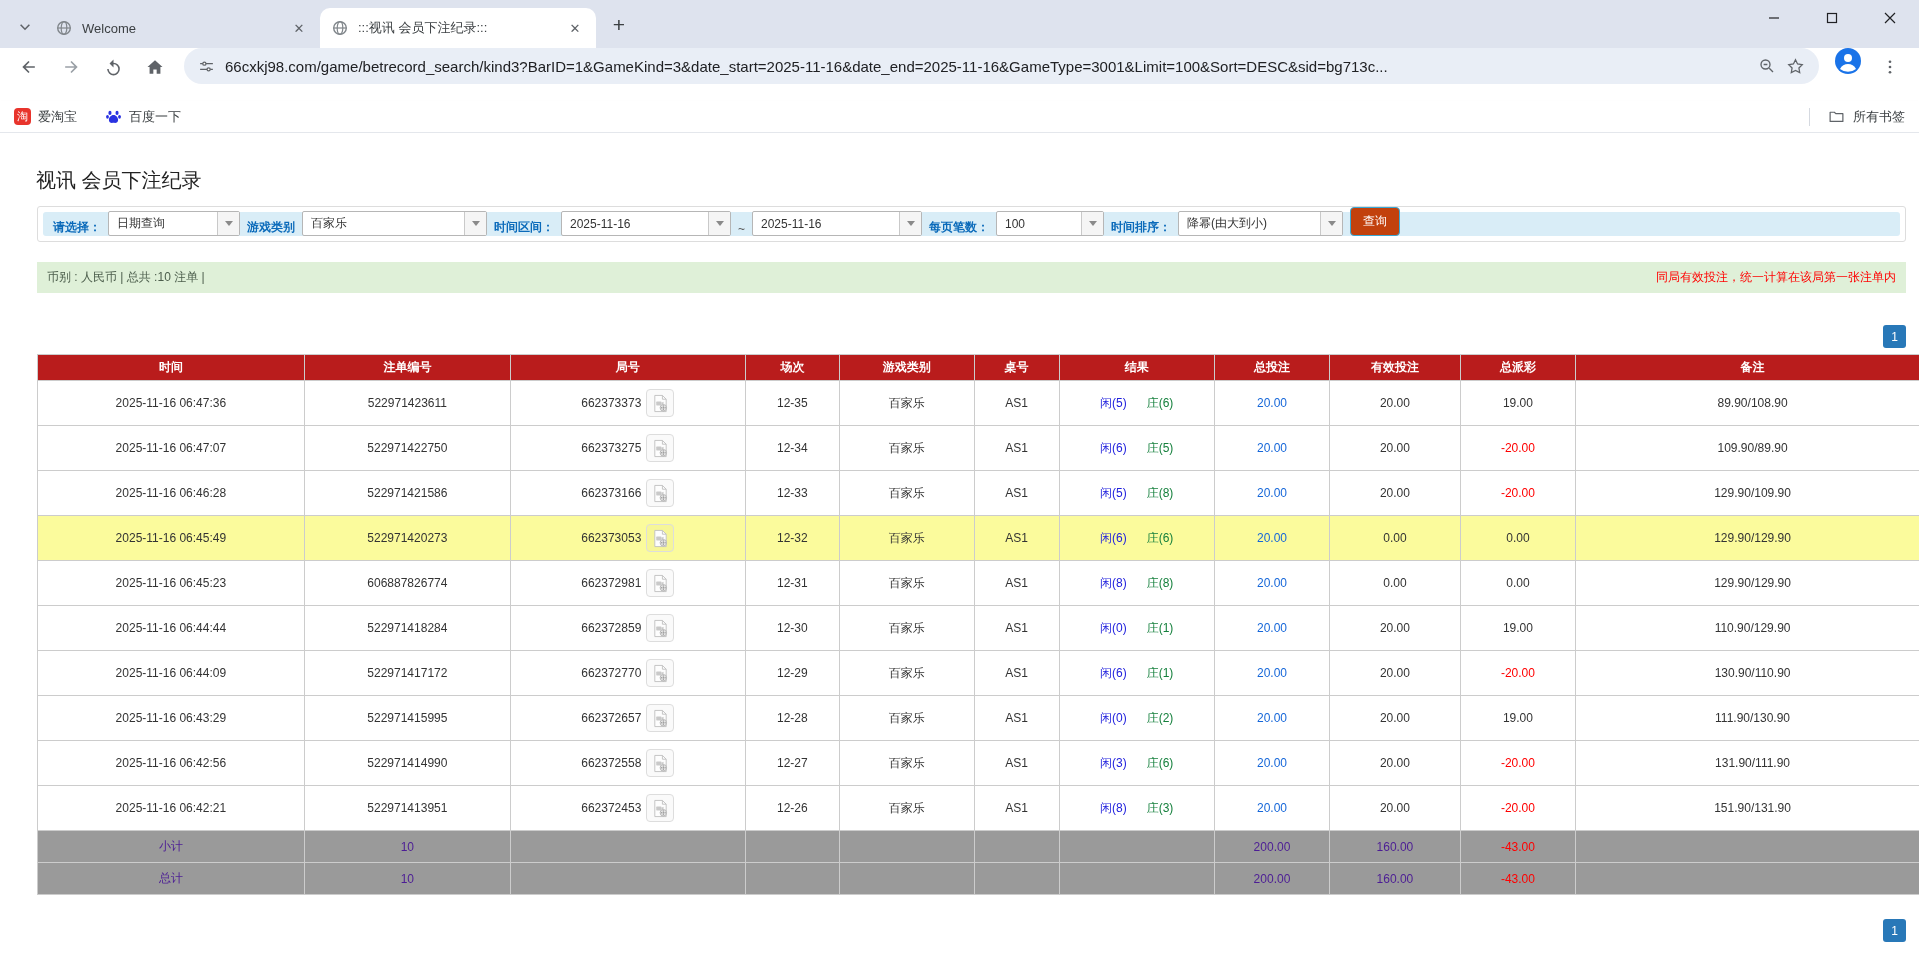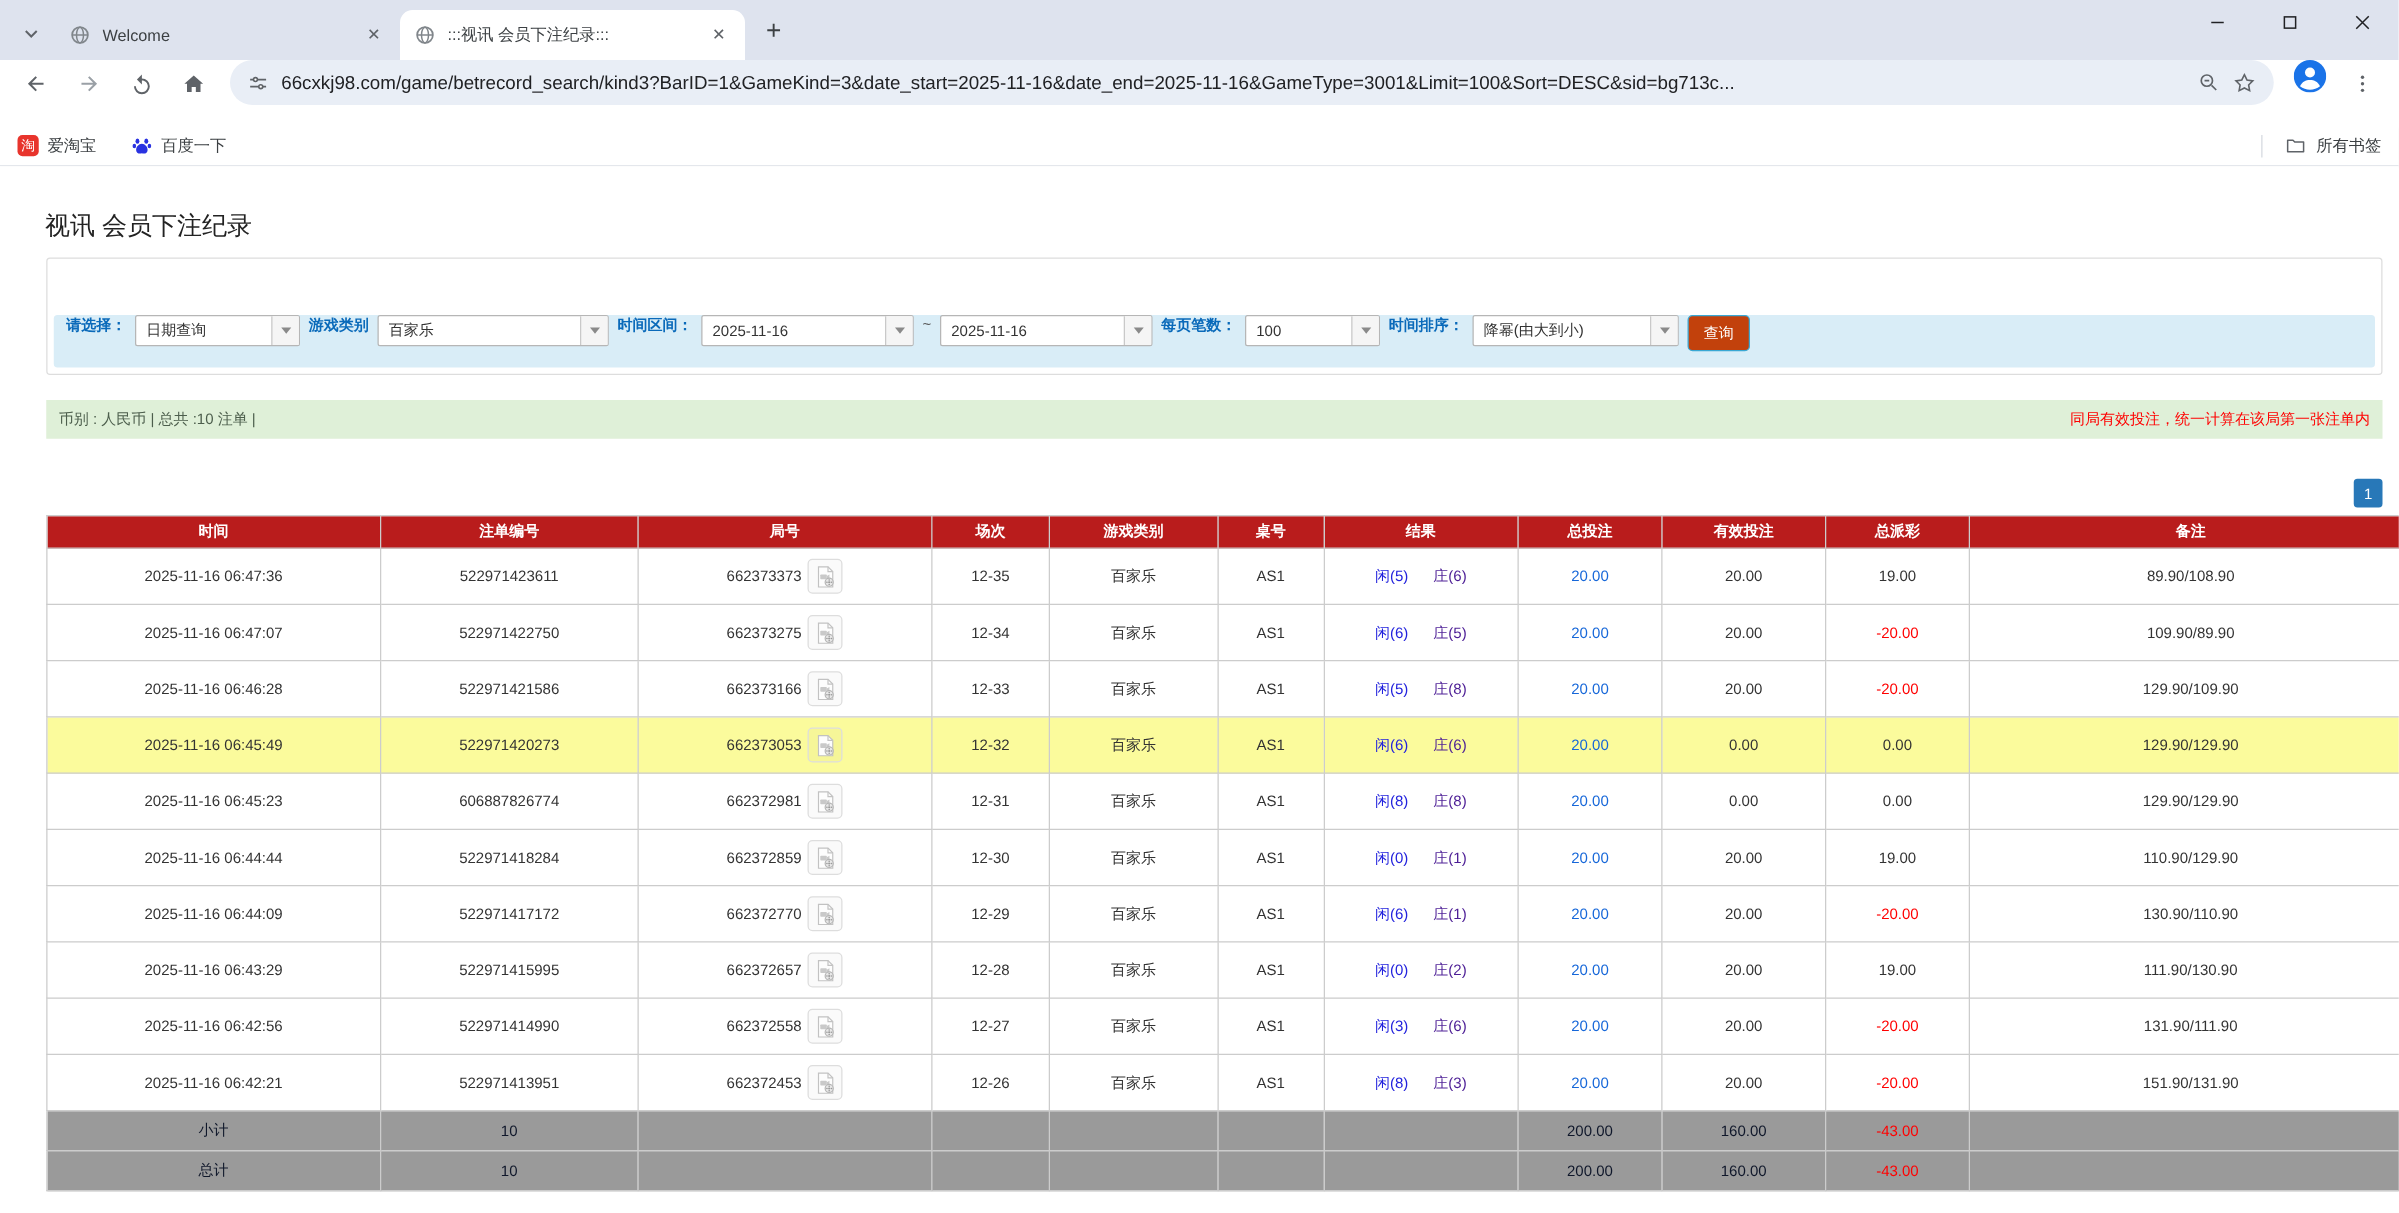--- a/index.html
+++ b/index.html
@@ -35,22 +35,22 @@
   .bm-ico-tao { width:17px; height:17px; background:#e8342c; border-radius:4px; color:#fff;
     font-size:11px; display:flex; align-items:center; justify-content:center; }
   .bm-right { margin-left:auto; display:flex; align-items:center; gap:8px; }
   .bm-divider { width:1px; height:18px; background:#d5d9e0; margin-right:10px; }
 
   
   .page { background:#fff; height:836px; position:relative;padding-left:24px; }
   .page-title { font-size:20px; color:#222; padding:34px 0 0 12px; }
 
   .filter-wrap { margin:12px 13px 0 13px; border:1px solid #ddd; border-radius:3px; padding:5px; background:#fff; }
-  .filter-bar { background:#d9edf7; border-radius:3px; height:42px; display:flex; align-items:flex-start;
-    padding:0 10px; gap:7px; font-size:12px;margin-top:40px; }
+  .filter-bar { background:#d9edf7; border-radius:3px; height:24px; display:flex; align-items:flex-end;
+    padding:0 10px; gap:7px; font-size:12px; }
   .flabel { color:#0a6aba; font-weight:bold; white-space:nowrap; }
   .combo { background:#fff; border:1px solid #b6b6b6; height:25px; display:flex; align-items:stretch;
     border-radius:2px; cursor:pointer;gap:33px; }
   .combo .val { display:flex; align-items:center; padding:0 8px; font-size:12px; color:#333; flex:1; white-space:nowrap; }
   .combo .arrow { width:22px; border-left:1px solid #c9c9c9; background:#f5f5f5; display:flex;
     align-items:center; justify-content:center; }
   .combo .arrow i { width:0; height:0; border-left:4px solid transparent; border-right:4px solid transparent;
     border-top:5px solid #8a8a8a; }
   .tilde { color:#555; }
   .search-btn { background:#c2410c; border:1px solid #39a8d4; color:#fff; font-size:12px;
@@ -69,24 +69,24 @@
 
   table.bets { width:1893px; margin:0 13px; border-collapse:collapse; font-size:12px; color:#333; }
   .bets th { background:#b91c1c; color:#fff; font-weight:bold; height:26px; border:1px solid #cccccc;
     text-align:center; font-size:12px; }
   .bets td { border:1px solid #cccccc; height:45px; text-align:center; background:#fff; }
   .bets tr.hl td { background:#fbfb9c; }
   .round-wrap { display:flex; align-items:center; justify-content:center; gap:5px; }
   .vid-btn { width:28px; height:28px; border:1px solid #ddd; background:rgba(0,0,0,0.02);
     border-radius:4px; display:flex; align-items:center; justify-content:center; cursor:pointer; }
   .res-p { color:#2222dd;margin-top:48px; }
-  .res-b { color:#4c1d95; margin-left:20px; }
+  .res-b { color:#15803d; margin-left:20px; }
   .link-blue { color:#1667d9; cursor:pointer; }
   .neg { color:#ff0000; }
-  .bets tr.foot td { background:#9a9a9a; color:#0f172a; height:32px; }
+  .bets tr.foot td { background:#9a9a9a; color:#4c1d95; height:32px; }
   .bets tr.foot td.neg { color:#ff0000; }
 </style>
 </head>
 <body>
 
 <div class="tabstrip">
   <div class="tab-search">
     <svg width="14" height="14" viewBox="0 0 16 16">
         <path d="M3 5.5l5 5 5-5" fill="none" stroke="#5f6368" stroke-width="1.8"></path>
       </svg>

